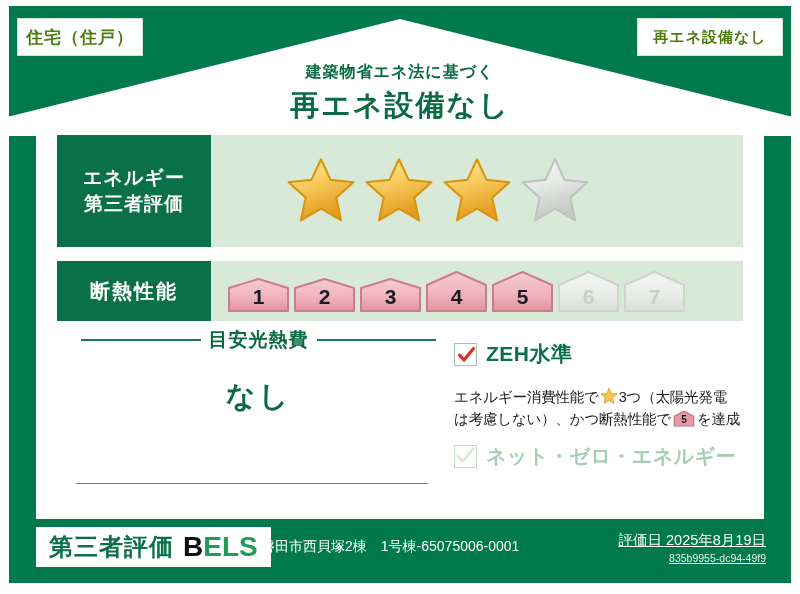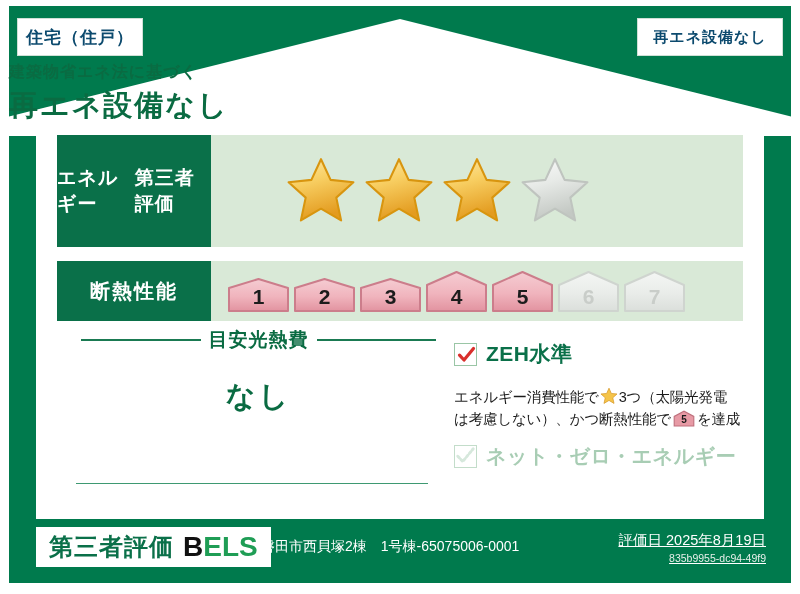--- a/index.html
+++ b/index.html
@@ -35,49 +35,49 @@
     left: 27px; top: 113px;
     width: 728px; height: 400px;
     background: #ffffff;
   }
 
   
   .tag {
     position: absolute;
     background: #ffffff;
     border: 1px solid #cfe0d6;
-    color: #0c4a6e;
+    color: #4d7c0f;
     font-weight: bold;
     display: flex; align-items: center; justify-content: center;
     letter-spacing: 1px;
   }
   .tag-left  { left: 8px;  top: 12px; width: 126px; height: 38px; font-size: 17px; }
   .tag-right { right: 8px; top: 12px; width: 146px; height: 38px; font-size: 15px; }
 
   
   .hdr {
     position: absolute; left: 0; right: 0;
-    text-align: left; color: #0a6b42; font-weight: bold;
+    text-align: center; color: #0a6b42; font-weight: bold;
   }
   .hdr-sub  { top: 56px;  font-size: 16px; letter-spacing: 1px; }
   .hdr-main { top: 80px;  font-size: 29px; letter-spacing: 2px; }
 
   
   .row {
     position: absolute;
     left: 21px; width: 686px;
     display: flex; align-items: stretch;
     background: #d9e9d7;
   }
   .row-energy { top: 16px;  height: 112px; }
   .row-insul  { top: 142px; height: 60px;  }
 
   .row-label {
     width: 154px; background: #0a7049; color: #ffffff;
-    display: flex; flex-direction: row;
+    display: flex; flex-direction: column;
     align-items: center; justify-content: center;
     font-weight: bold; line-height: 1.35;
   }
   .row-energy .row-label { font-size: 19px; letter-spacing: 1px; }
   .row-insul  .row-label { font-size: 20px; letter-spacing: 2px; }
 
   .row-value { flex: 1; display: flex; align-items: center; }
 
   
   .stars { display: flex; gap: 6px; margin-left: 74px; }

